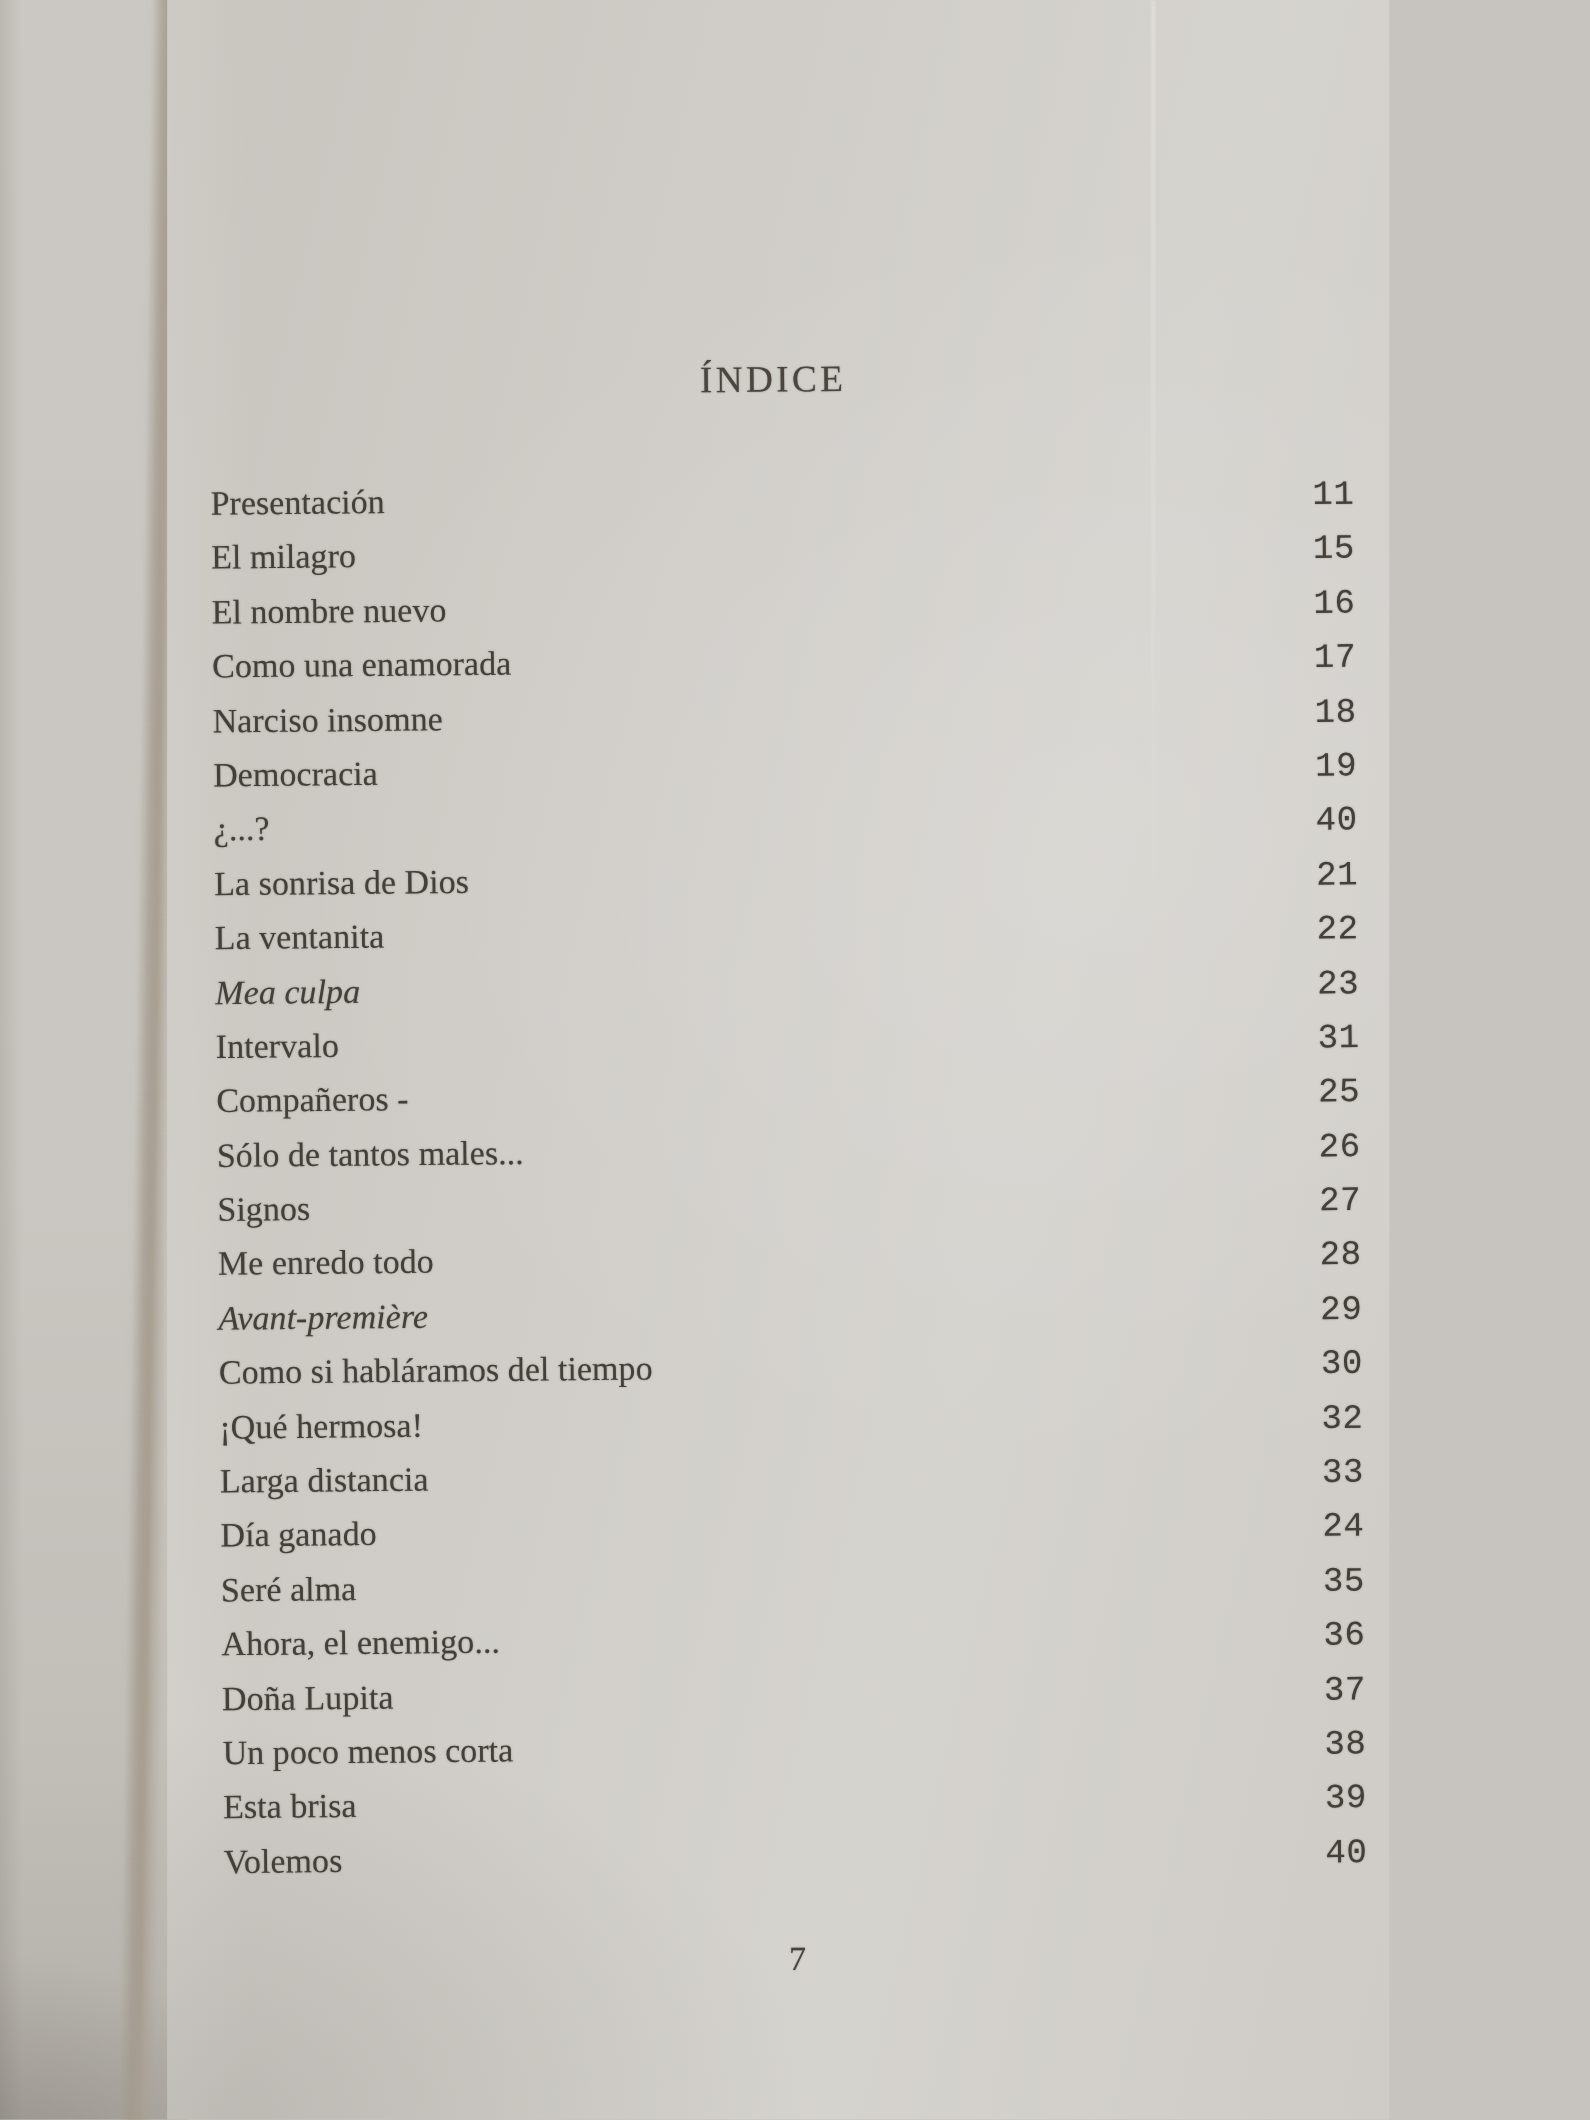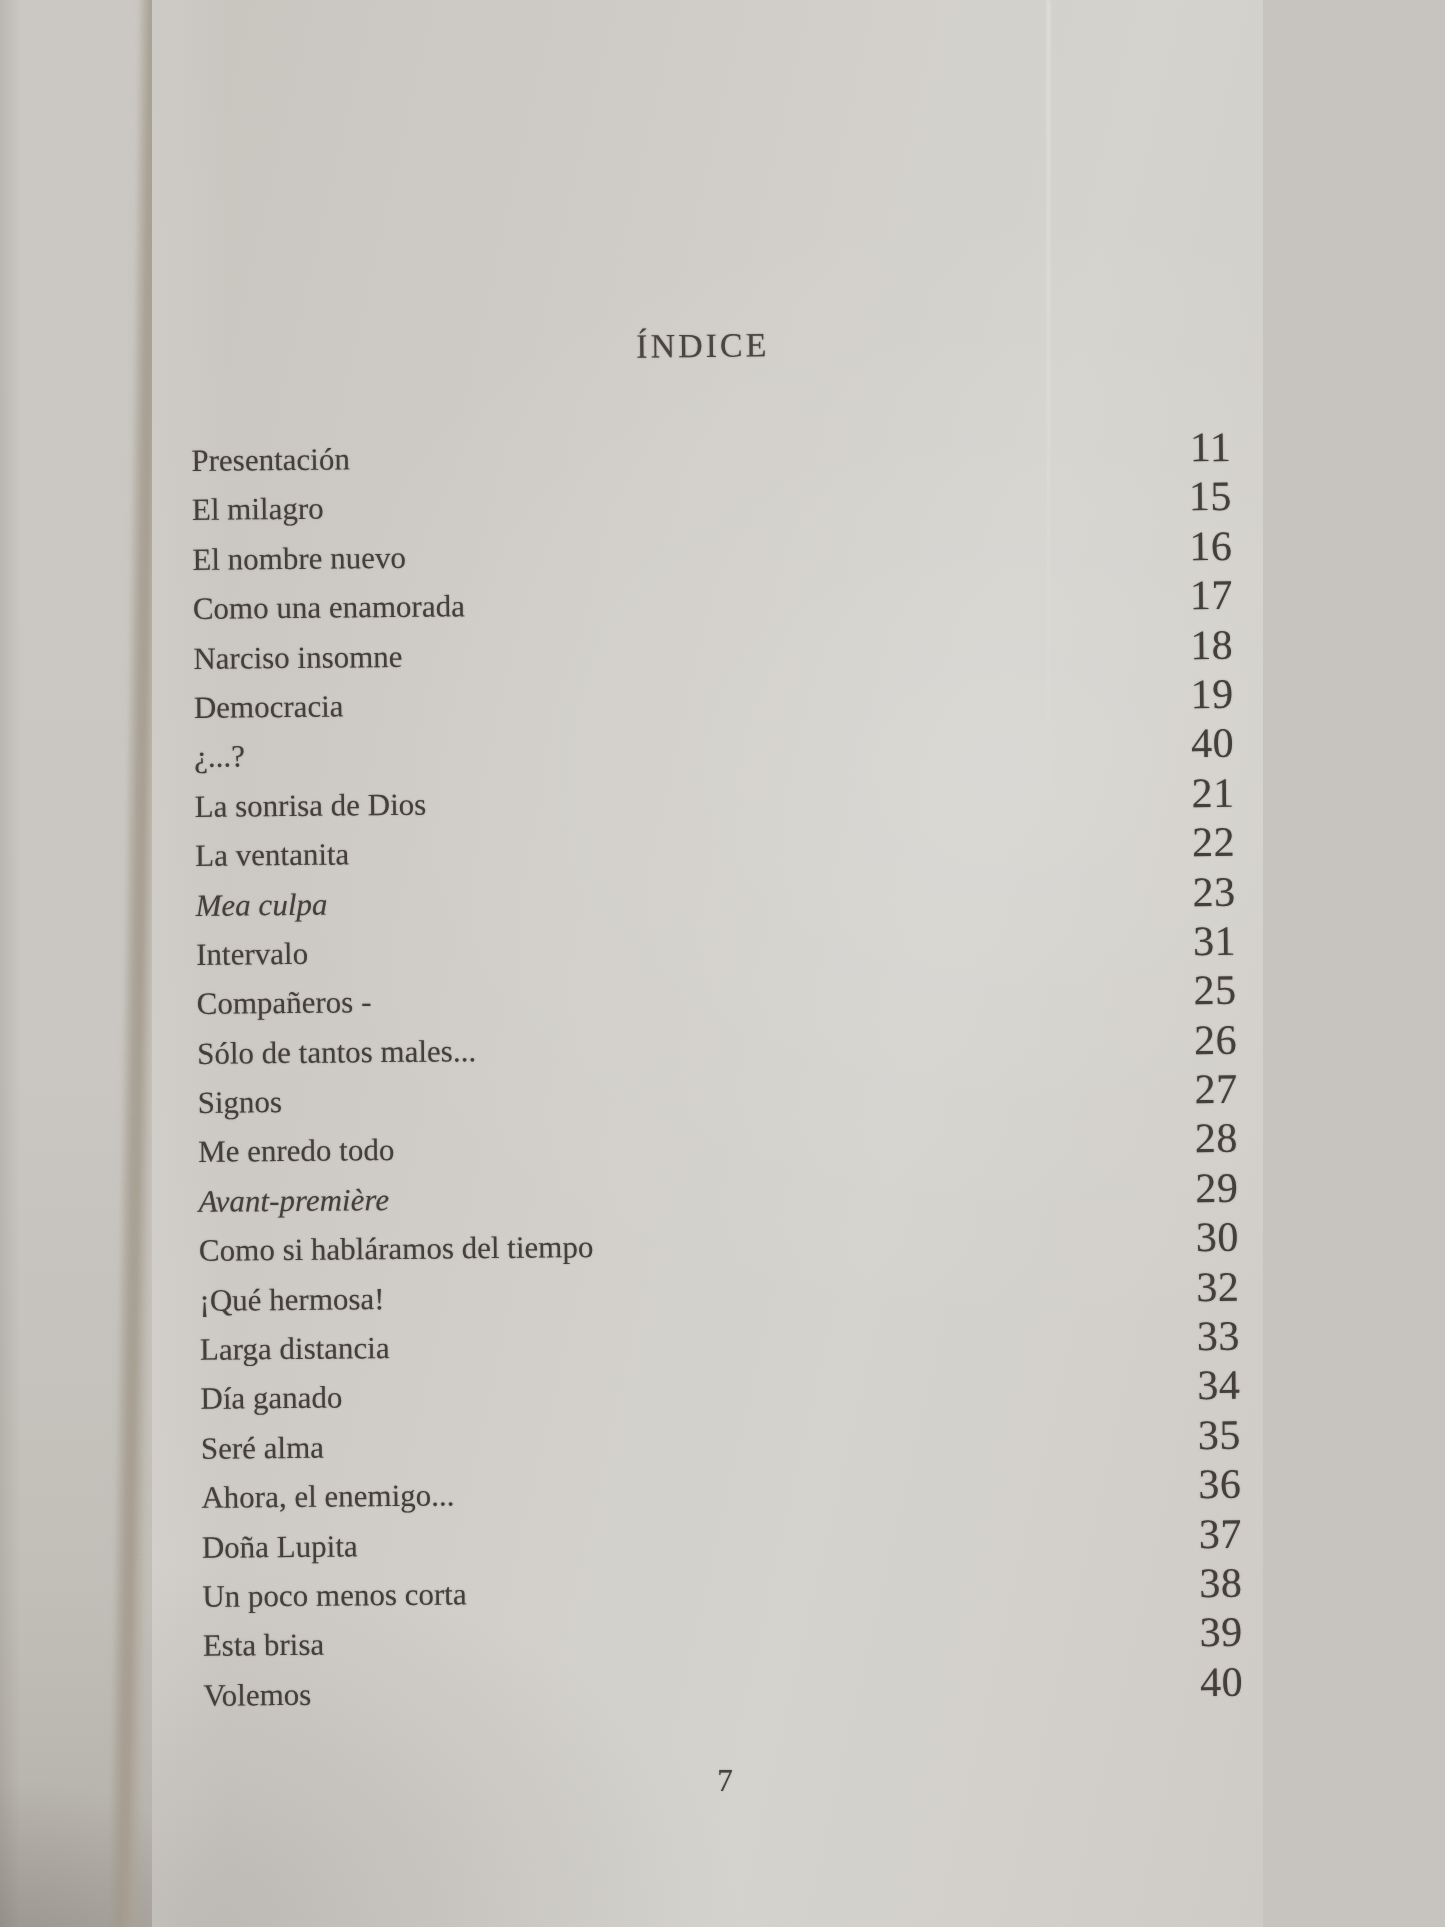--- a/index.html
+++ b/index.html
@@ -101,22 +101,23 @@
     font-size: 31px;
     color: #443f39;
     text-shadow: 0 0 1.6px rgba(68,63,56,0.5);
   }
 
   .entry-title.italic {
     font-style: italic;
   }
 
   .entry-page {
-    font-size: 42px;
+    font-size: 31px;
     letter-spacing: 0.5px;
+    font-family: Liberation Mono, monospace;
   }
 
   .page-footer {
     position: absolute;
     left: 690px; top: 1763px;
     width: 70px;
     text-align: center;
     font-size: 31px;
     color: #45413b;
     text-shadow: 0 0 1.6px rgba(69,65,59,0.5);
@@ -210,21 +211,21 @@
         <div class="toc-row">
     <span class="entry-title">¡Qué hermosa!</span>
     <span class="entry-page">32</span>
   </div>
         <div class="toc-row">
     <span class="entry-title">Larga distancia</span>
     <span class="entry-page">33</span>
   </div>
         <div class="toc-row">
     <span class="entry-title">Día ganado</span>
-    <span class="entry-page">34</span>
+    <span class="entry-page">24</span>
   </div>
         <div class="toc-row">
     <span class="entry-title">Seré alma</span>
     <span class="entry-page">35</span>
   </div>
         <div class="toc-row">
     <span class="entry-title">Ahora, el enemigo...</span>
     <span class="entry-page">36</span>
   </div>
         <div class="toc-row">

